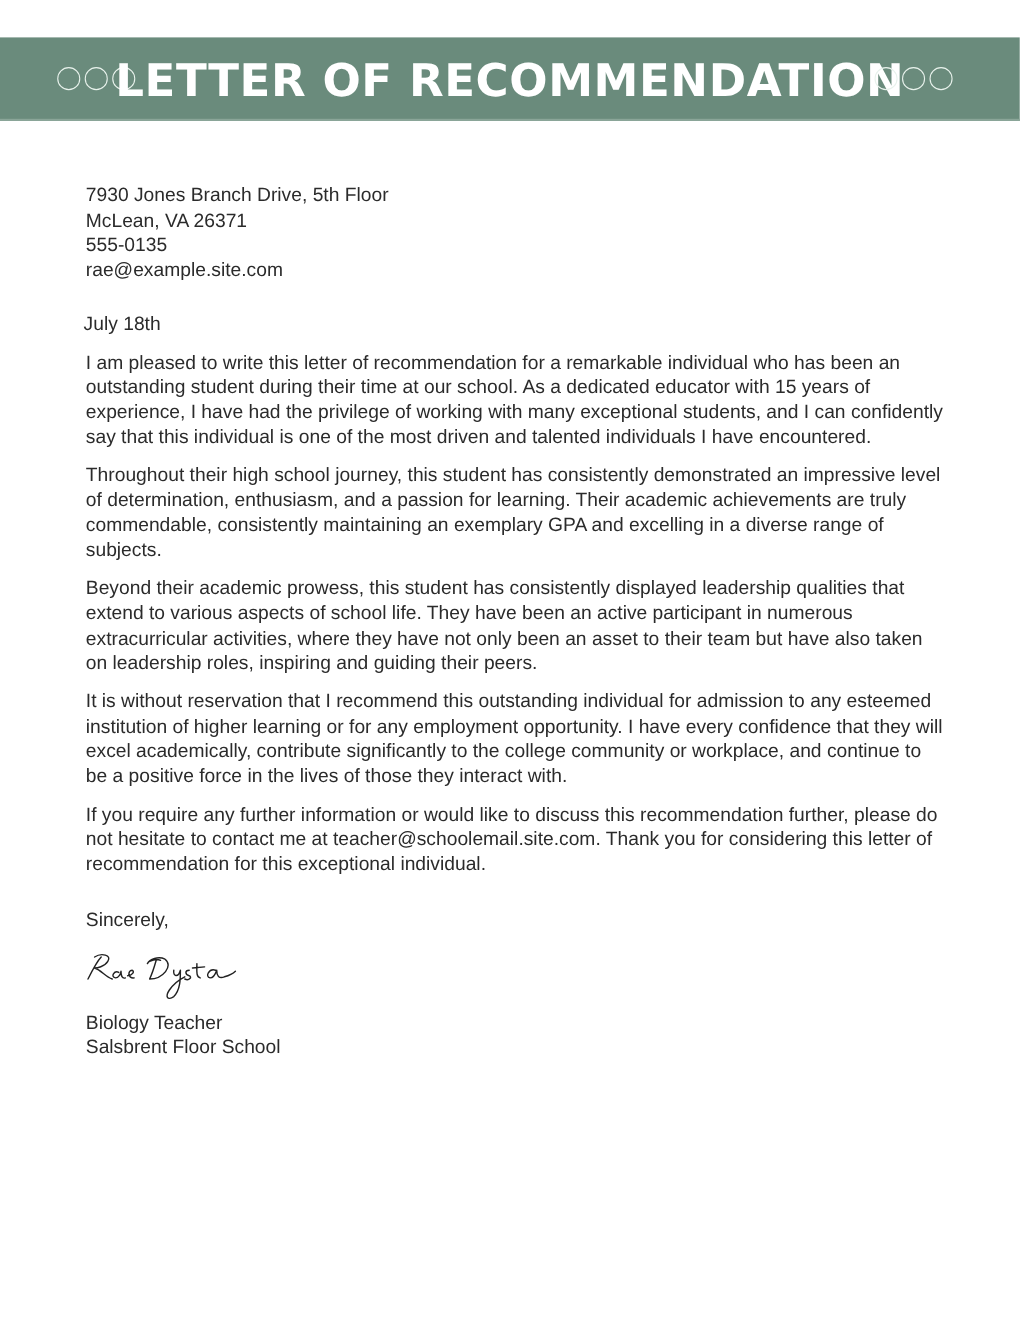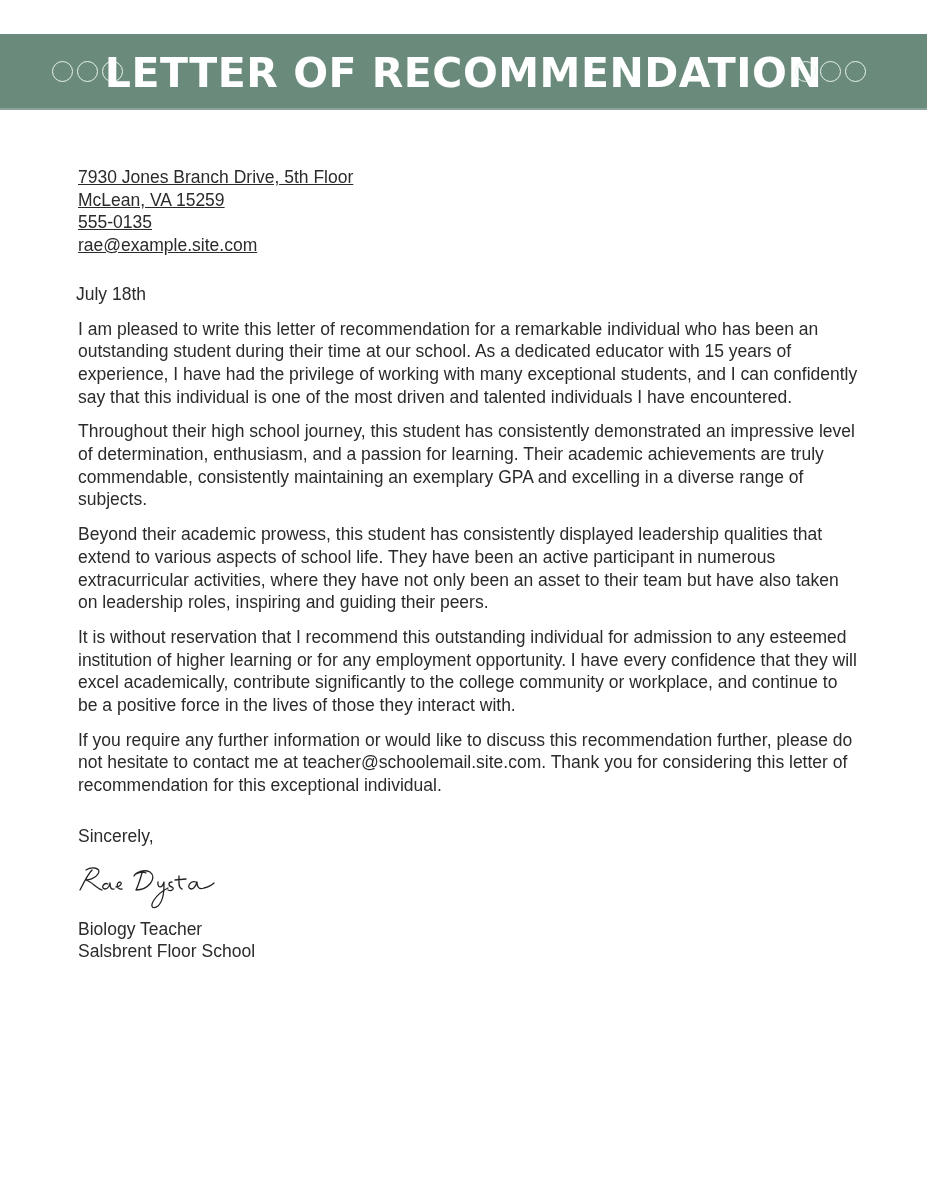--- a/index.html
+++ b/index.html
@@ -8,21 +8,21 @@
   .banner { position: absolute; left: 0; top: 34px; width: 927px; height: 76px;
             background: #6a8b7c; border-bottom: 2px solid #8aa598; box-sizing: border-box; }
   .banner-title { position: absolute; left: 0; right: 0; top: 0; height: 64px; line-height: 78px;
                   text-align: center; color: #ffffff; font-weight: bold; font-size: 41px;
                   letter-spacing: 0.5px; font-family: "DejaVu Sans", sans-serif; }
   .circles { position: absolute; top: 27px; display: flex; gap: 4px; }
   .circles.left { left: 52px; }
   .circles.right { left: 795px; }
   .circle { width: 21px; height: 21px; border: 1.5px solid #e8f2ec; border-radius: 50%; box-sizing: border-box; }
   .content { position: absolute; left: 78px; top: 166px; width: 780px; font-size: 17.5px; line-height: 22.7px; }
-  .address div { white-space: nowrap; text-decoration: underline; }
+  .address div { white-space: nowrap; }
   .date { margin-top: 26px; margin-left: -2px; }
   .salutation { margin-top: 32px; font-weight: bold; }
   .para { margin-top: 12px; }
   .closing { margin-top: 28px; }
   .signature { margin-top: 12px; height: 58px; }
   .sig-title div { white-space: nowrap; }
 </style>
 </head>
 <body>
 
@@ -36,21 +36,21 @@
   <div class="circles right">
     <div class="circle"></div>
     <div class="circle"></div>
     <div class="circle"></div>
   </div>
 </div>
 
 <div class="content">
   <div class="address">
     <div>7930 Jones Branch Drive, 5th Floor</div>
-    <div>McLean, VA 15259</div>
+    <div>McLean, VA 26371</div>
     <div>555-0135</div>
     <div>rae@example.site.com</div>
   </div>
   <div class="date">July 18th</div>
   <div class="para">I am pleased to write this letter of recommendation for a remarkable individual who has been an outstanding student during their time at our school. As a dedicated educator with 15 years of experience, I have had the privilege of working with many exceptional students, and I can confidently say that this individual is one of the most driven and talented individuals I have encountered.</div>
   <div class="para">Throughout their high school journey, this student has consistently demonstrated an impressive level of determination, enthusiasm, and a passion for learning. Their academic achievements are truly commendable, consistently maintaining an exemplary GPA and excelling in a diverse range of subjects.</div>
   <div class="para">Beyond their academic prowess, this student has consistently displayed leadership qualities that extend to various aspects of school life. They have been an active participant in numerous extracurricular activities, where they have not only been an asset to their team but have also taken on leadership roles, inspiring and guiding their peers.</div>
   <div class="para">It is without reservation that I recommend this outstanding individual for admission to any esteemed institution of higher learning or for any employment opportunity. I have every confidence that they will excel academically, contribute significantly to the college community or workplace, and continue to be a positive force in the lives of those they interact with.</div>
   <div class="para">If you require any further information or would like to discuss this recommendation further, please do not hesitate to contact me at teacher@schoolemail.site.com. Thank you for considering this letter of recommendation for this exceptional individual.</div>
   <div class="closing">Sincerely,</div>

